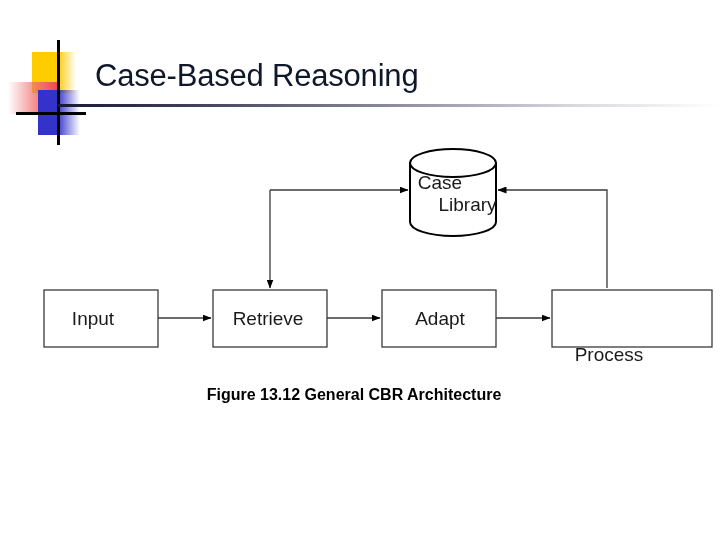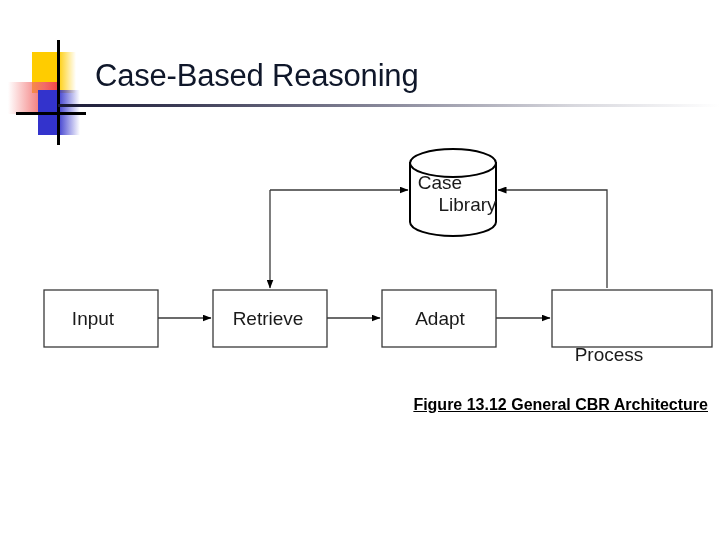--- a/index.html
+++ b/index.html
@@ -121,28 +121,27 @@
     line-height: 22px;
     white-space: nowrap;
   }
   #label-db-1 { left: 388px; top: 172px; width: 104px; }
   #label-db-2 { left: 430px; top: 194px; width: 75px; }
 
   
   #figure-caption {
     position: absolute;
     left: 0px;
-    top: 396px;
+    top: 386px;
     width: 708px;
-    text-align: right;
+    text-align: center;
     font-size: 16px;
     font-weight: bold;
     color: #000000;
     white-space: nowrap;
-    text-decoration: underline;
   }
 </style>
 </head>
 <body>
 
 <div id="slide-logo">
   <div class="sq sq-yellow"></div>
   <div class="sq sq-red"></div>
   <div class="sq sq-blue"></div>
   <div class="line-v"></div>

